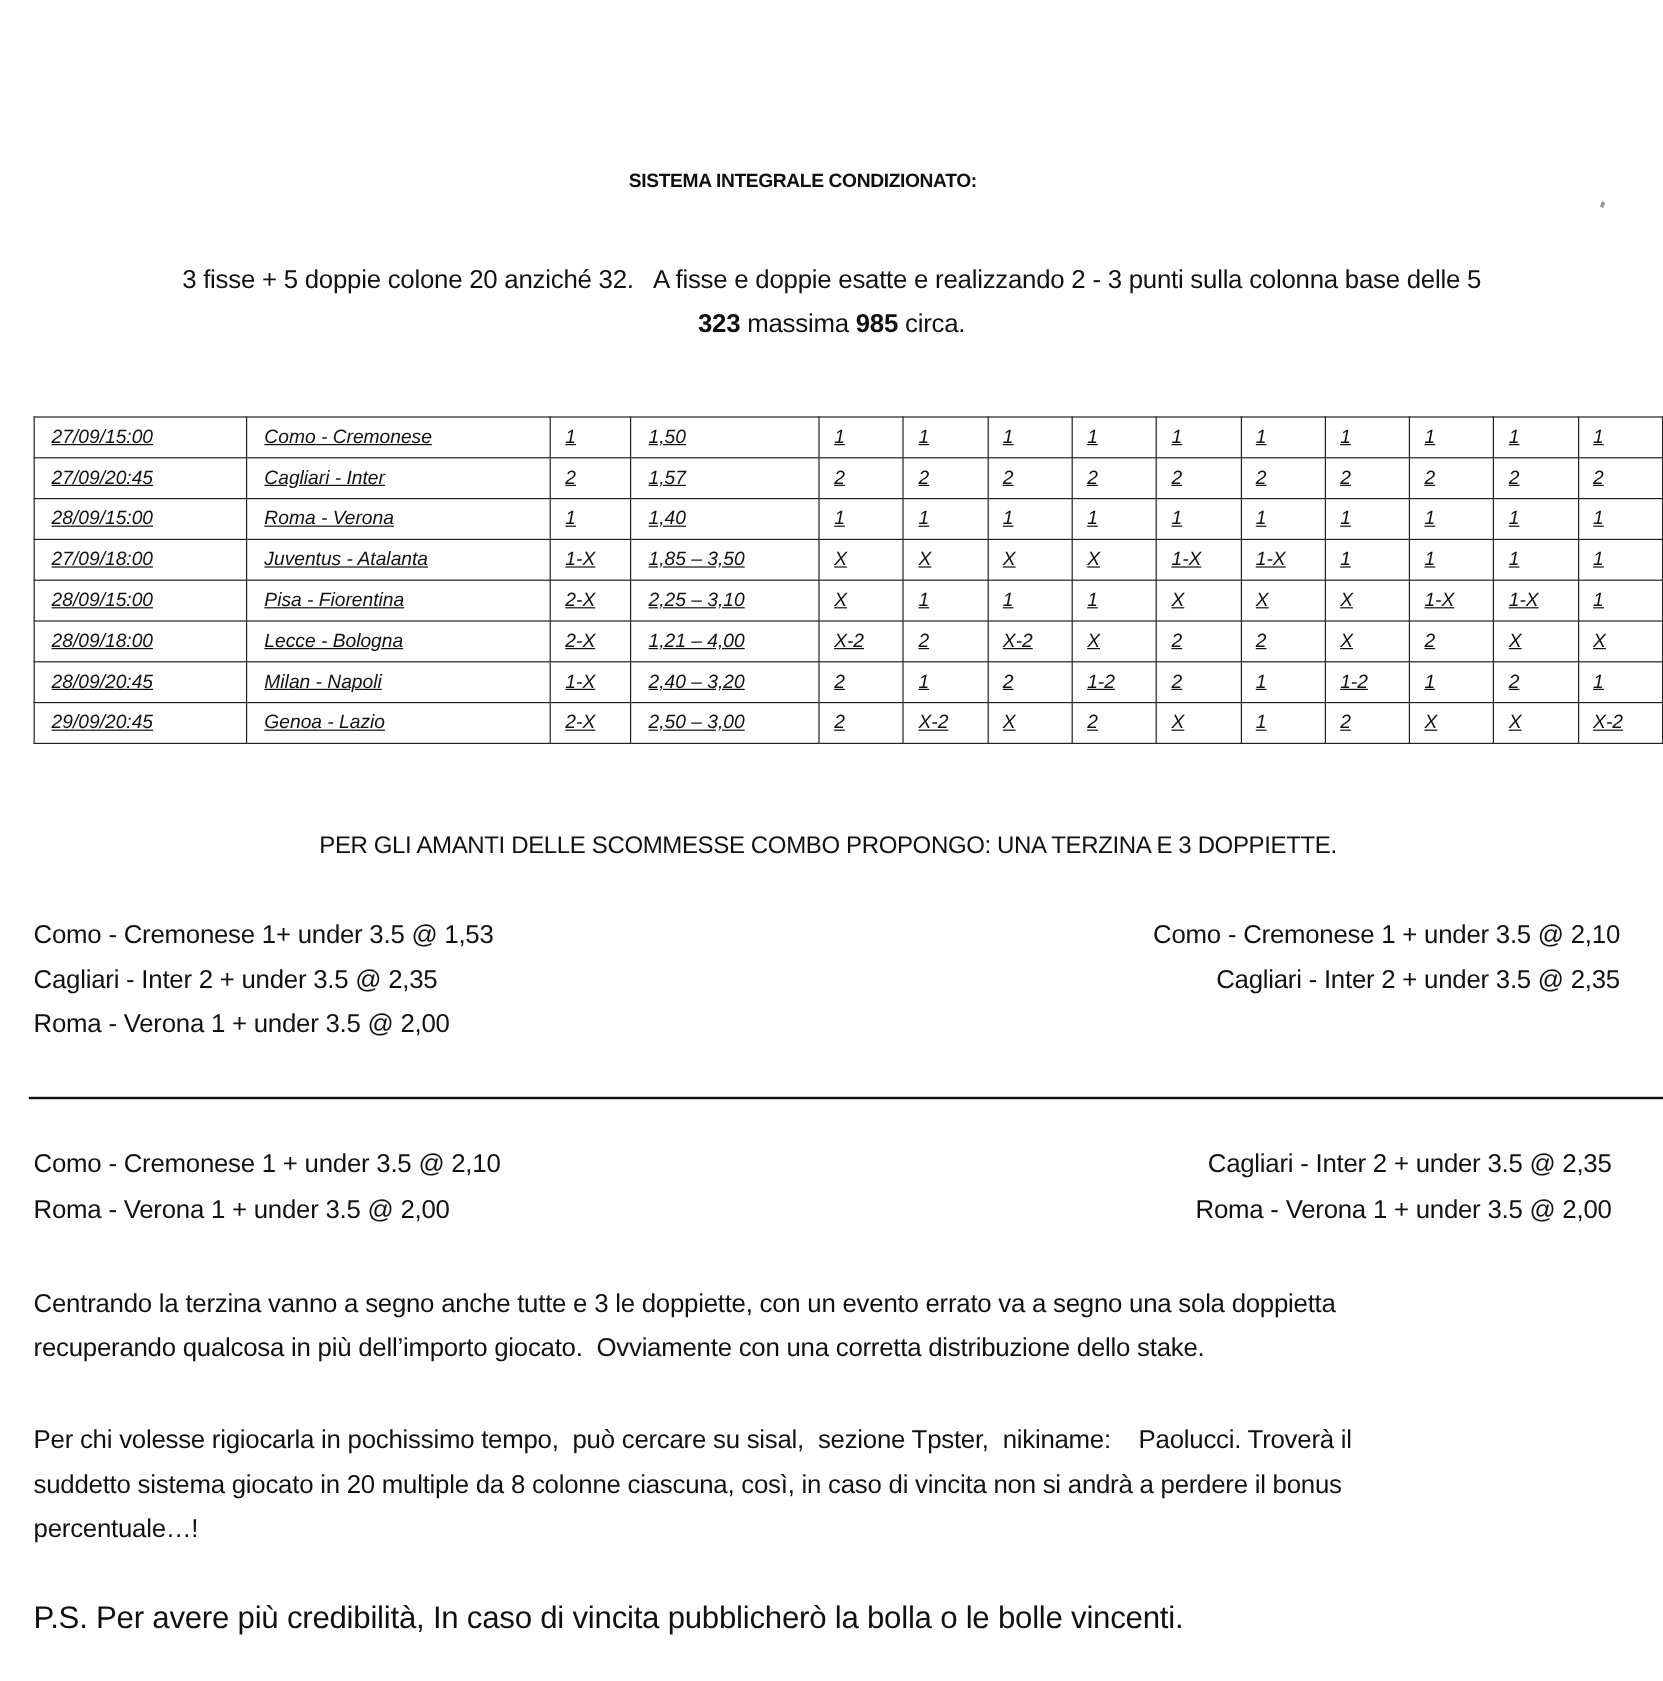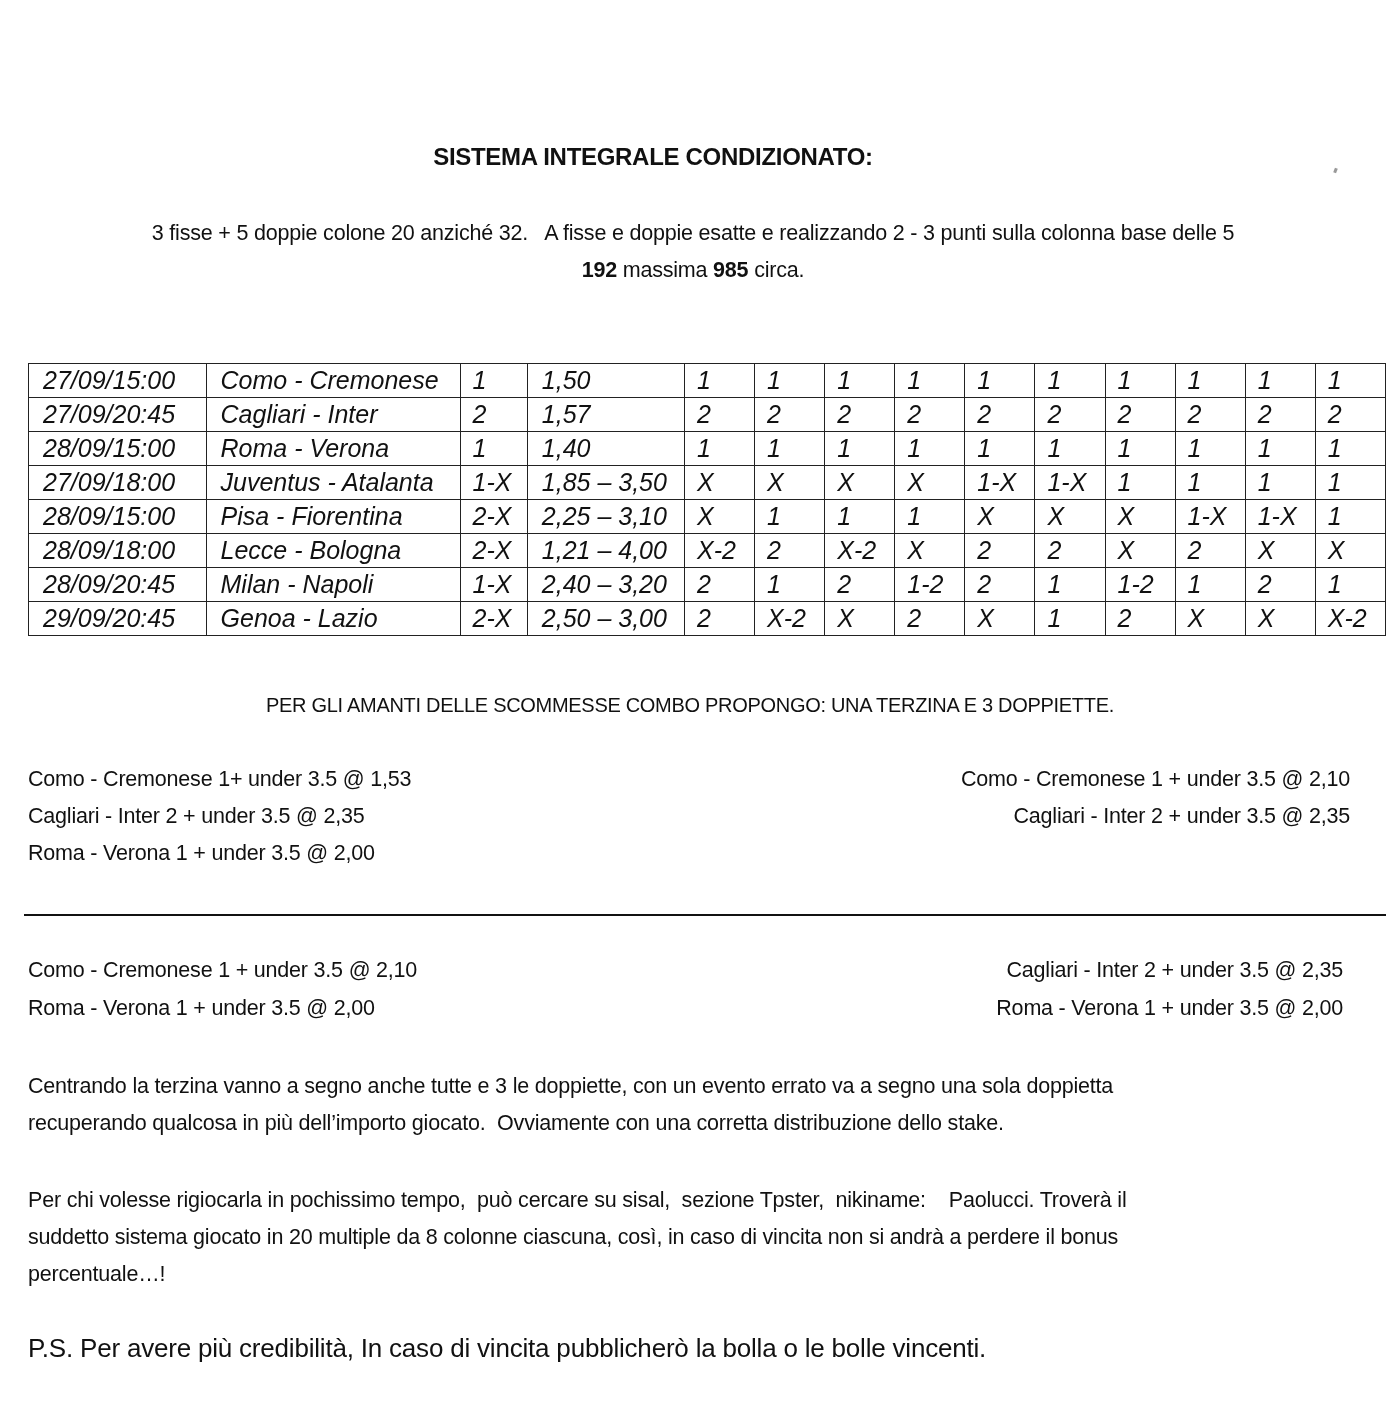--- a/index.html
+++ b/index.html
@@ -3,33 +3,33 @@
   <meta charset="utf-8">
   <style>
     html, body { margin: 0; padding: 0; background: #ffffff; }
     body {
       width: 1386px; height: 1401px; position: relative; overflow: hidden;
       font-family: "Liberation Sans", "DejaVu Sans", sans-serif;
       color: #111111;
     }
     .abs { position: absolute; }
     .title {
-      left: 0; width: 1306px; top: 143px; text-align: center;
-      font-weight: bold; font-size: 24px; letter-spacing: -0.3px;
+      left: 16px; width: 1306px; top: 143px; text-align: center;
+      font-weight: bold; font-size: 16px; letter-spacing: -0.3px;
     }
     .intro {
       left: 28px; top: 215px; width: 1330px;
       font-size: 21.5px; line-height: 37px; letter-spacing: -0.2px; text-align: center;
     }
     .intro b { font-weight: bold; }
     .speck { left: 1334px; top: 168px; width: 3px; height: 5px; background: #999; transform: rotate(20deg); }
 
     table.sys {
-      position: absolute; left: 28px; top: 363px; border-collapse: collapse;
-      font-style: italic; font-size: 25px;
+      position: absolute; left: 28px; top: 347px; border-collapse: collapse;
+      font-style: italic; font-size: 16px; text-decoration: underline;
     }
     table.sys td {
       border: 1.6px solid #222; height: 33px; padding: 0 0 0 10px;
       white-space: nowrap; vertical-align: middle; line-height: 33px;
     }
     table.sys td.c-date { width: 164px; padding-left: 14px; }
     table.sys td.c-match { width: 240px; padding-left: 14px; }
     table.sys td.c-sign { width: 55px; padding-left: 12px; }
     table.sys td.c-odds { width: 143px; padding-left: 14px; }
     table.sys td.c-col { width: 58px; padding-left: 12px; }
@@ -52,21 +52,21 @@
   </style>
 </head>
 <body>
 
 <div class="abs speck"></div>
 
 <div class="abs title">SISTEMA INTEGRALE CONDIZIONATO:</div>
 
 <div class="abs intro">
   <div style="white-space:pre">3 fisse + 5 doppie colone 20 anziché 32.   A fisse e doppie esatte e realizzando 2 - 3 punti sulla colonna base delle 5</div>
-  <div><b>192</b><span style="white-space:pre"> massima </span><b>985</b><span> circa.</span></div>
+  <div><b>323</b><span style="white-space:pre"> massima </span><b>985</b><span> circa.</span></div>
 </div>
 
 <table class="sys">
   <tbody id="sys-body">
       <tr>
         <td class="c-date">27/09/15:00</td>
         <td class="c-match">Como - Cremonese</td>
         <td class="c-sign">1</td>
         <td class="c-odds">1,50</td>
         <td class="c-col">1</td>

